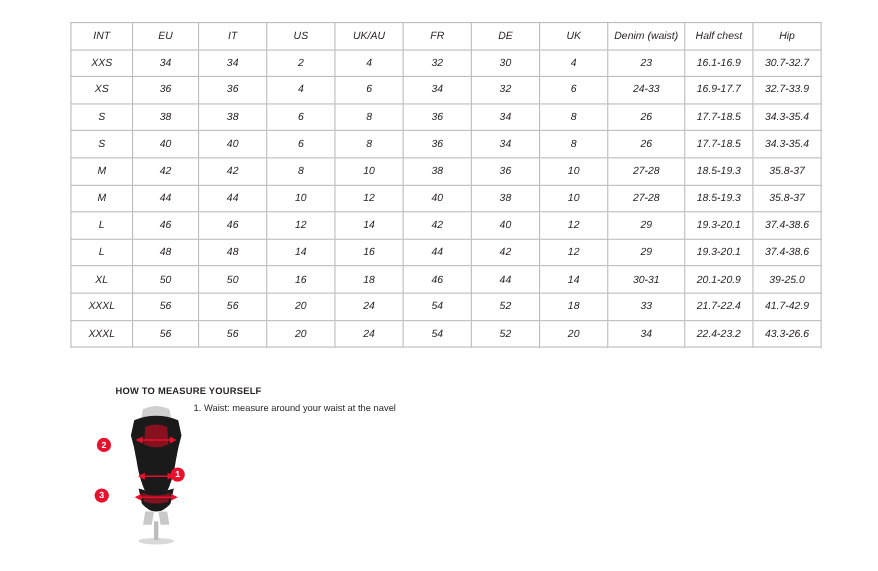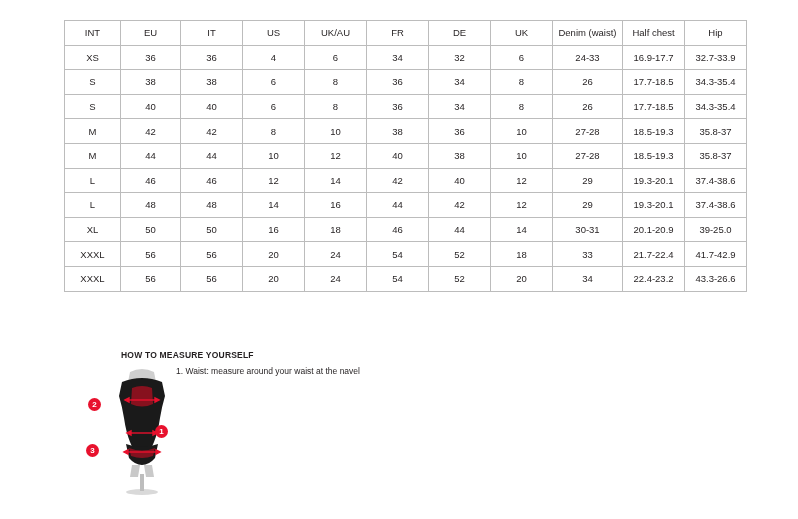--- a/index.html
+++ b/index.html
@@ -15,20 +15,21 @@
     position: relative;
     overflow: hidden;
   }
 
   
   .table-wrap {
     position: absolute;
     left: 64px;
     top: 20px;
     width: 670px;
+    font-style: italic;
   }
   table.size-table {
     border-collapse: collapse;
     width: 100%;
     table-layout: fixed;
   }
   table.size-table th,
   table.size-table td {
     border: 1px solid #bcbcbc;
     height: 23.6px;
@@ -52,21 +53,21 @@
   col.c5 { width: 62px; }
   col.c6 { width: 62px; }
   col.c7 { width: 62px; }
   col.c8 { width: 70px; }
   col.c9 { width: 62px; }
   col.c10 { width: 62px; }
 
   
   .measure-title {
     position: absolute;
-    left: 76px;
+    left: 60px;
     top: 350px;
     font-size: 8.5px;
     font-weight: bold;
     letter-spacing: 0.2px;
     color: #231f20;
     padding-left: 45px;
   }
   .figure {
     position: absolute;
     left: 82px;
@@ -133,20 +134,33 @@
         <th>FR</th>
         <th>DE</th>
         <th>UK</th>
         <th>Denim (waist)</th>
         <th>Half chest</th>
         <th>Hip</th>
       </tr>
     </thead>
     <tbody>
       <tr>
+        <td>XXS</td>
+        <td>34</td>
+        <td>34</td>
+        <td>2</td>
+        <td>4</td>
+        <td>32</td>
+        <td>30</td>
+        <td>4</td>
+        <td>23</td>
+        <td>16.1-16.9</td>
+        <td>30.7-32.7</td>
+      </tr>
+      <tr>
         <td>XS</td>
         <td>36</td>
         <td>36</td>
         <td>4</td>
         <td>6</td>
         <td>34</td>
         <td>32</td>
         <td>6</td>
         <td>24-33</td>
         <td>16.9-17.7</td>

